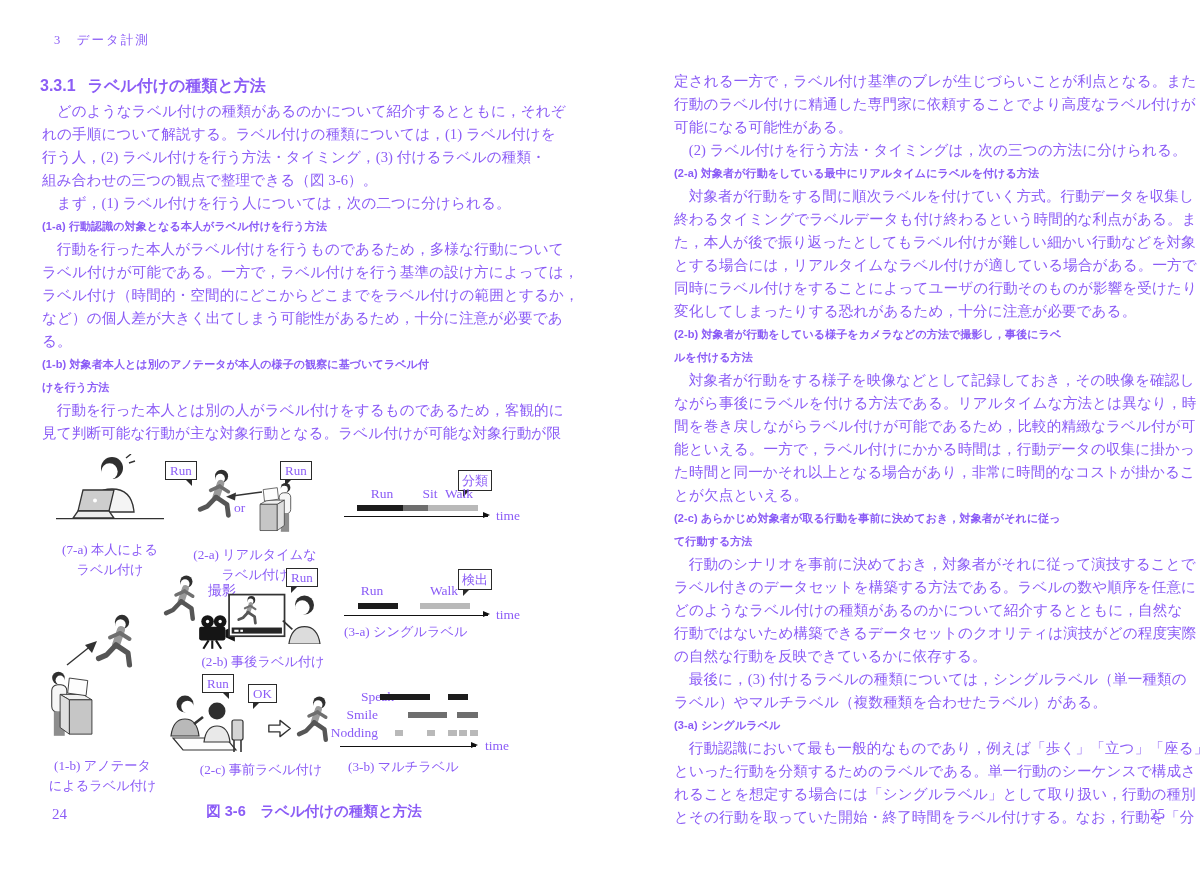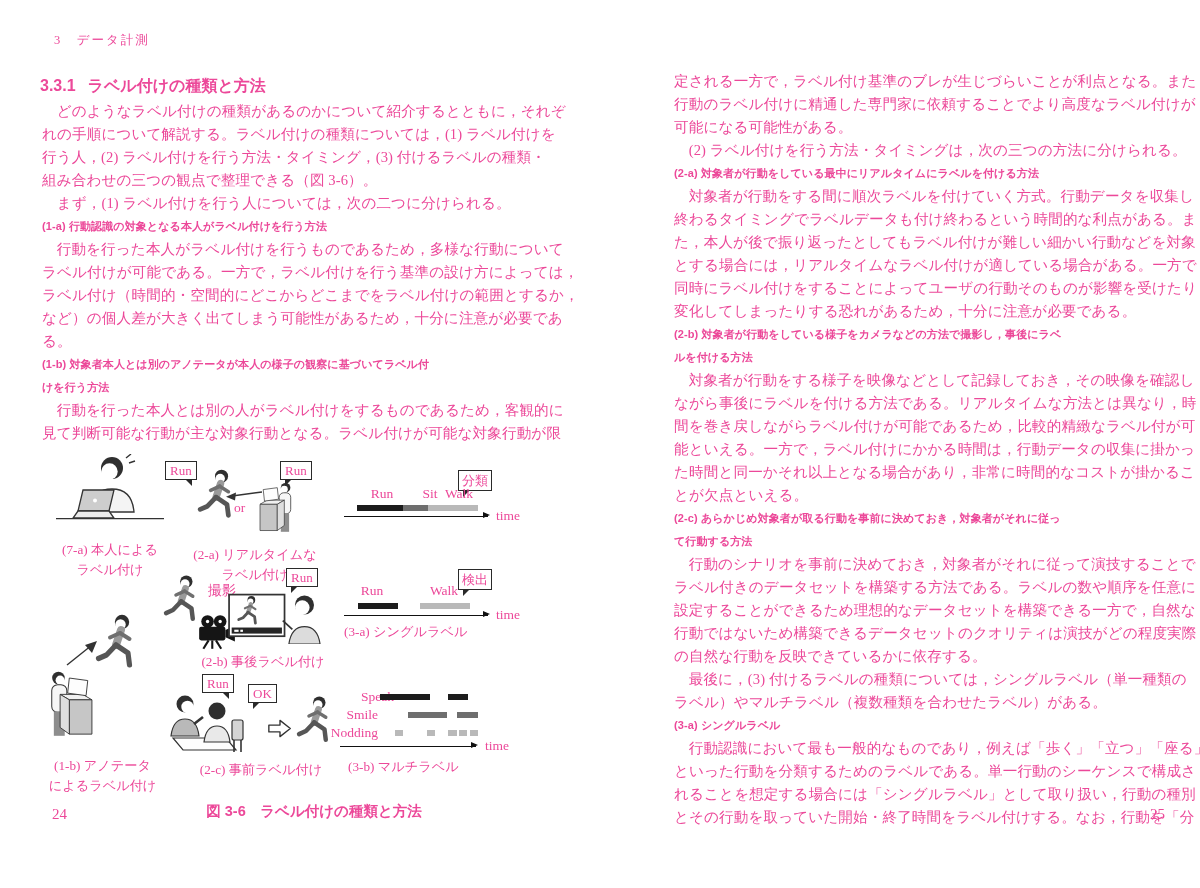--- a/index.html
+++ b/index.html
@@ -1,18 +1,18 @@
 <!DOCTYPE html>
 <html><head>
 <meta charset="utf-8">
 <style>
   html,body{margin:0;padding:0;background:#e8e8e8;}
   .sheet{
     position:relative;width:1200px;height:888px;background:#ffffff;
-    overflow:hidden;color:#ec4899;
+    overflow:hidden;color:#8b5cf6;
     font-family:"Liberation Serif","DejaVu Serif",serif;
   }
   .page{position:absolute;top:30px;}
   .page-left{left:40px;width:548px;height:820px;}
   .page-right{left:672px;width:510px;height:820px;}
   .running-head{position:absolute;top:2px;left:14px;font-size:12.5px;letter-spacing:2px;}
   .section-head{position:absolute;top:46px;left:0;font-family:"Liberation Sans","DejaVu Sans",sans-serif;font-weight:bold;font-size:16px;}
   .section-head .sec-num{margin-right:12px;}
   .body-lines{position:absolute;left:2px;}
   .page-left .body-lines{top:70px;width:540px;}
@@ -310,21 +310,21 @@
         <div class="tline">　対象者が行動をする様子を映像などとして記録しておき，その映像を確認し</div>
         <div class="tline">ながら事後にラベルを付ける方法である。リアルタイムな方法とは異なり，時</div>
         <div class="tline">間を巻き戻しながらラベル付けが可能であるため，比較的精緻なラベル付が可</div>
         <div class="tline">能といえる。一方で，ラベル付けにかかる時間は，行動データの収集に掛かっ</div>
         <div class="tline">た時間と同一かそれ以上となる場合があり，非常に時間的なコストが掛かるこ</div>
         <div class="tline">とが欠点といえる。</div>
         <div class="tline bold">(2-c) あらかじめ対象者が取る行動を事前に決めておき，対象者がそれに従っ</div>
         <div class="tline bold">て行動する方法</div>
         <div class="tline">　行動のシナリオを事前に決めておき，対象者がそれに従って演技することで，</div>
         <div class="tline">ラベル付きのデータセットを構築する方法である。ラベルの数や順序を任意に</div>
-        <div class="tline">設定することができるため理想的なデータセットを構築できる一方で，自然な</div>
+        <div class="tline">どのようなラベル付けの種類があるのかについて紹介するとともに，自然な</div>
         <div class="tline">行動ではないため構築できるデータセットのクオリティは演技がどの程度実際</div>
         <div class="tline">の自然な行動を反映できているかに依存する。</div>
         <div class="tline">　最後に，(3) 付けるラベルの種類については，シングルラベル（単一種類の</div>
         <div class="tline">ラベル）やマルチラベル（複数種類を合わせたラベル）がある。</div>
         <div class="tline bold">(3-a) シングルラベル</div>
         <div class="tline">　行動認識において最も一般的なものであり，例えば「歩く」「立つ」「座る」</div>
         <div class="tline">といった行動を分類するためのラベルである。単一行動のシーケンスで構成さ</div>
         <div class="tline">れることを想定する場合には「シングルラベル」として取り扱い，行動の種別</div>
         <div class="tline">とその行動を取っていた開始・終了時間をラベル付けする。なお，行動を「分</div>
       </div>

